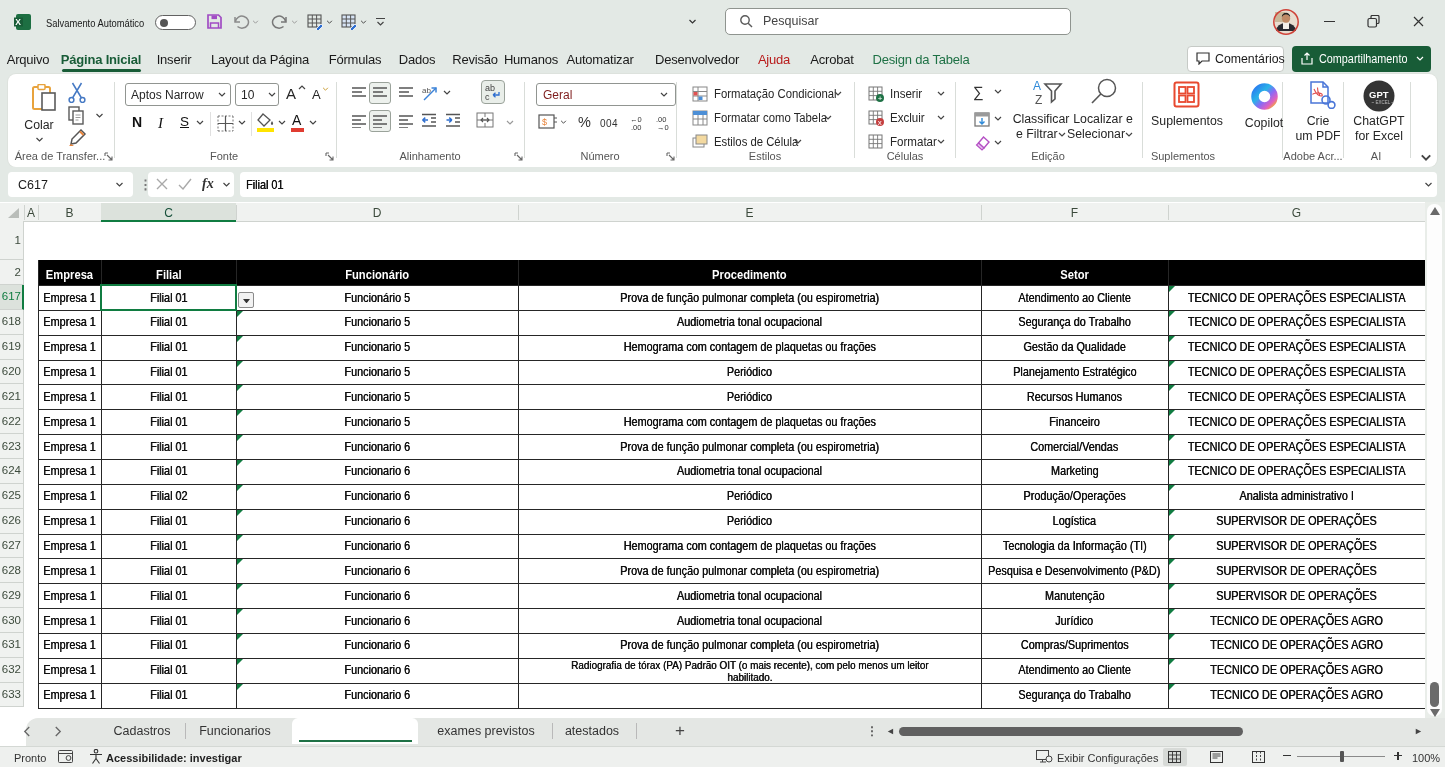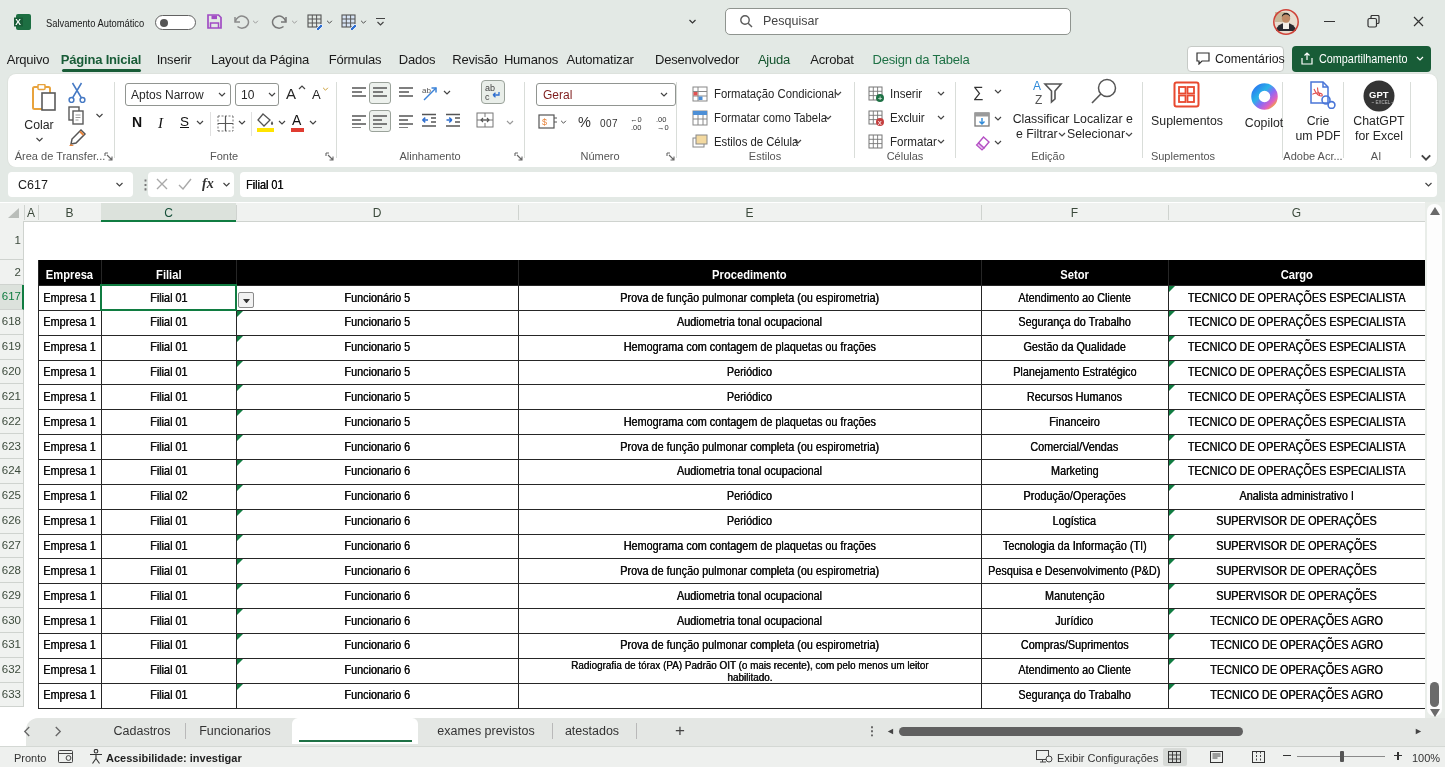--- a/index.html
+++ b/index.html
@@ -84,21 +84,21 @@
     <div style="position:absolute;left:28px;transform:translateX(-50%);top:8px;font-size:13px;color:#1a1a1a;font-weight:400;white-space:nowrap;letter-spacing:-0.2px">Arquivo</div>
     <div style="position:absolute;left:101px;transform:translateX(-50%);top:8px;font-size:13px;color:#185c37;font-weight:700;white-space:nowrap;letter-spacing:-0.2px">Página Inicial</div>
     <div style="position:absolute;left:174px;transform:translateX(-50%);top:8px;font-size:13px;color:#1a1a1a;font-weight:400;white-space:nowrap;letter-spacing:-0.2px">Inserir</div>
     <div style="position:absolute;left:260px;transform:translateX(-50%);top:8px;font-size:13px;color:#1a1a1a;font-weight:400;white-space:nowrap;letter-spacing:-0.2px">Layout da Página</div>
     <div style="position:absolute;left:355px;transform:translateX(-50%);top:8px;font-size:13px;color:#1a1a1a;font-weight:400;white-space:nowrap;letter-spacing:-0.2px">Fórmulas</div>
     <div style="position:absolute;left:417px;transform:translateX(-50%);top:8px;font-size:13px;color:#1a1a1a;font-weight:400;white-space:nowrap;letter-spacing:-0.2px">Dados</div>
     <div style="position:absolute;left:475px;transform:translateX(-50%);top:8px;font-size:13px;color:#1a1a1a;font-weight:400;white-space:nowrap;letter-spacing:-0.2px">Revisão</div>
     <div style="position:absolute;left:531px;transform:translateX(-50%);top:8px;font-size:13px;color:#1a1a1a;font-weight:400;white-space:nowrap;letter-spacing:-0.2px">Humanos</div>
     <div style="position:absolute;left:600px;transform:translateX(-50%);top:8px;font-size:13px;color:#1a1a1a;font-weight:400;white-space:nowrap;letter-spacing:-0.2px">Automatizar</div>
     <div style="position:absolute;left:697px;transform:translateX(-50%);top:8px;font-size:13px;color:#1a1a1a;font-weight:400;white-space:nowrap;letter-spacing:-0.2px">Desenvolvedor</div>
-    <div style="position:absolute;left:774px;transform:translateX(-50%);top:8px;font-size:13px;color:#14532d;font-weight:400;white-space:nowrap;letter-spacing:-0.2px">Ajuda</div>
+    <div style="position:absolute;left:774px;transform:translateX(-50%);top:8px;font-size:13px;color:#b91c1c;font-weight:400;white-space:nowrap;letter-spacing:-0.2px">Ajuda</div>
     <div style="position:absolute;left:832px;transform:translateX(-50%);top:8px;font-size:13px;color:#1a1a1a;font-weight:400;white-space:nowrap;letter-spacing:-0.2px">Acrobat</div>
     <div style="position:absolute;left:921px;transform:translateX(-50%);top:8px;font-size:13px;color:#1e7145;font-weight:400;white-space:nowrap;letter-spacing:-0.2px">Design da Tabela</div>
     <div class="abs" style="left:62px;top:25px;width:79px;height:2.5px;background:#185c37;border-radius:2px"></div>
     <div class="abs" style="left:1187px;top:2px;width:97px;height:26px;background:#fff;border:1px solid #c6cac6;border-radius:4px"></div>
     <svg class="abs" style="left:1196px;top:8px" width="14" height="13" viewBox="0 0 14 13">
 <path d="M1 1 h12 v8 h-7 l-3 3 v-3 h-2 z" fill="none" stroke="#333" stroke-width="1.2"></path>
     </svg>
     <div style="position:absolute;left:1215px;top:8px;font-size:12.3px;color:#1a1a1a;font-weight:400;white-space:nowrap;">Comentários</div>
     <div class="abs" style="left:1292px;top:2px;width:139px;height:26px;background:#185c37;border-radius:4px"></div>
     <svg class="abs" style="left:1301px;top:8px" width="14" height="13" viewBox="0 0 14 13">
@@ -289,21 +289,21 @@
     </svg>
     <svg class="abs" style="left:530px;top:40px" width="20" height="16" viewBox="0 0 20 16">
 <rect x="1" y="1" width="15" height="13" fill="none" stroke="#555" stroke-width="1.2"></rect>
 <text x="4" y="11" font-size="9" fill="#e8833a" font-family="Liberation Sans">$</text>
 <path d="M16 4 h3 M16 8 h3" stroke="#555" stroke-width="1"></path>
 </svg>
     <svg style="position:absolute;left:552px;top:46px" width="7" height="4" viewBox="0 0 8 5">
       <polyline points="1,1 4,4 7,1" fill="none" stroke="#444" stroke-width="1.2"></polyline>
     </svg>
     <div style="position:absolute;left:570px;top:40px;font-size:14.5px;color:#333;font-weight:400;white-space:nowrap;">%</div>
-    <div style="position:absolute;left:592px;top:44px;font-size:10px;color:#333;font-weight:400;white-space:nowrap;letter-spacing:0.5px">007</div>
+    <div style="position:absolute;left:592px;top:44px;font-size:10px;color:#333;font-weight:400;white-space:nowrap;letter-spacing:0.5px">004</div>
     <svg class="abs" style="left:622px;top:40px" width="20" height="16" viewBox="0 0 20 16">
 <text x="0" y="8" font-size="7.5" fill="#333" font-family="Liberation Sans">←0</text>
 <text x="1" y="15.5" font-size="7.5" fill="#333" font-family="Liberation Sans">.00</text>
 </svg>
     <svg class="abs" style="left:648px;top:40px" width="20" height="16" viewBox="0 0 20 16">
 <text x="0" y="8" font-size="7.5" fill="#333" font-family="Liberation Sans">.00</text>
 <text x="1" y="15.5" font-size="7.5" fill="#333" font-family="Liberation Sans">→0</text>
 </svg>
     <svg class="abs" style="left:684px;top:12px" width="16" height="16" viewBox="0 0 16 16">
       <rect x="1" y="1" width="14" height="14" fill="#fff" stroke="#888"></rect>
@@ -521,23 +521,23 @@
     <div class="abs" style="left:0;top:436.3px;width:21px;text-align:right;font-size:11.5px;color:#3c4a3c">631</div>
     <div class="abs" style="left:0;top:455.8px;width:24px;height:24.9px;background:#f0f2f0;border-bottom:1px solid #cfd3cf;border-right:1px solid #cfd3cf"></div>
     <div class="abs" style="left:0;top:461.2px;width:21px;text-align:right;font-size:11.5px;color:#3c4a3c">632</div>
     <div class="abs" style="left:0;top:480.6px;width:24px;height:24.9px;background:#f0f2f0;border-bottom:1px solid #cfd3cf;border-right:1px solid #cfd3cf"></div>
     <div class="abs" style="left:0;top:486.0px;width:21px;text-align:right;font-size:11.5px;color:#3c4a3c">633</div>
   </div>
 <div class="abs" style="left:0;top:202px;width:1445px;height:517px">
     <div class="abs" style="left:38px;top:58px;width:1387px;height:25px;background:#000"></div>
     <div class="abs" style="left:38px;top:63px;width:63px;text-align:center"><span style="display:inline-block;font-size:13px;color:#fff;font-weight:700;transform:scaleX(0.86);transform-origin:center">Empresa</span></div>
     <div class="abs" style="left:101px;top:63px;width:135px;text-align:center"><span style="display:inline-block;font-size:13px;color:#fff;font-weight:700;transform:scaleX(0.86);transform-origin:center">Filial</span></div>
+    <div class="abs" style="left:236px;top:63px;width:282px;text-align:center"><span style="display:inline-block;font-size:13px;color:#fff;font-weight:700;transform:scaleX(0.86);transform-origin:center">Funcionário</span></div>
     <div class="abs" style="left:518px;top:63px;width:463px;text-align:center"><span style="display:inline-block;font-size:13px;color:#fff;font-weight:700;transform:scaleX(0.86);transform-origin:center">Procedimento</span></div>
     <div class="abs" style="left:981px;top:63px;width:187px;text-align:center"><span style="display:inline-block;font-size:13px;color:#fff;font-weight:700;transform:scaleX(0.86);transform-origin:center">Setor</span></div>
-    <div class="abs" style="left:1168px;top:63px;width:257px;text-align:center"><span style="display:inline-block;font-size:13px;color:#fff;font-weight:700;transform:scaleX(0.86);transform-origin:center">Cargo</span></div>
     <div class="abs" style="left:38px;top:107.8px;width:1387px;height:1px;background:#262626"></div>
     <div class="abs" style="left:38px;top:88.5px;width:63px;display:flex;justify-content:center;white-space:nowrap">
       <span style="display:inline-block;font-size:12.6px;color:#0e0e0e;font-weight:400;text-shadow:0.4px 0 0 #0e0e0e;transform:scaleX(0.86);transform-origin:center">Empresa 1</span>
     </div>
     <div class="abs" style="left:101px;top:88.5px;width:135px;display:flex;justify-content:center;white-space:nowrap">
       <span style="display:inline-block;font-size:12.6px;color:#0e0e0e;font-weight:400;text-shadow:0.4px 0 0 #0e0e0e;transform:scaleX(0.86);transform-origin:center">Filial 01</span>
     </div>
     <div class="abs" style="left:236px;top:88.5px;width:282px;display:flex;justify-content:center;white-space:nowrap">
       <span style="display:inline-block;font-size:12.6px;color:#0e0e0e;font-weight:400;text-shadow:0.4px 0 0 #0e0e0e;transform:scaleX(0.86);transform-origin:center">Funcionário 5</span>
     </div>

